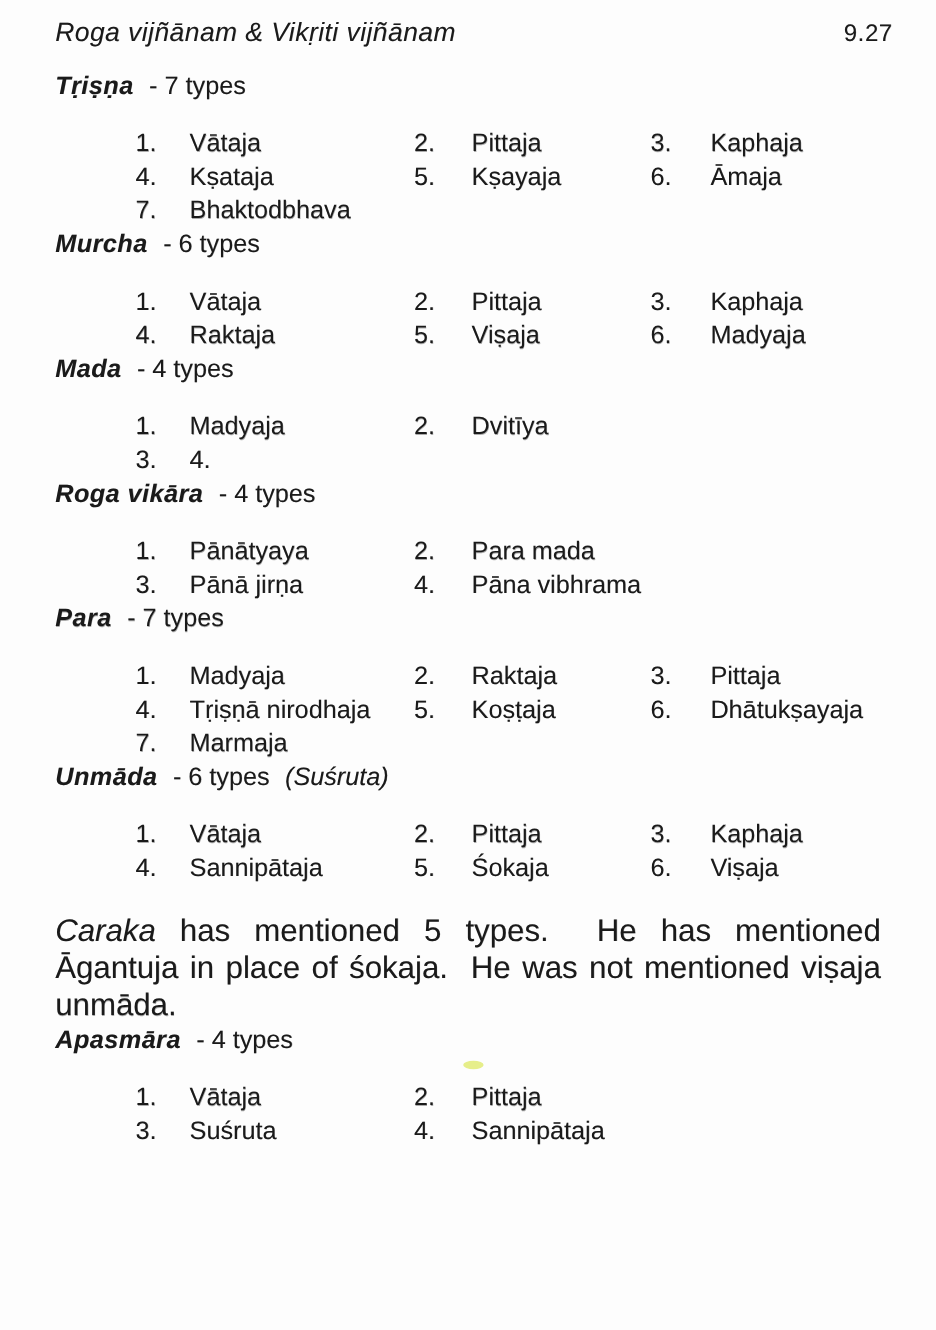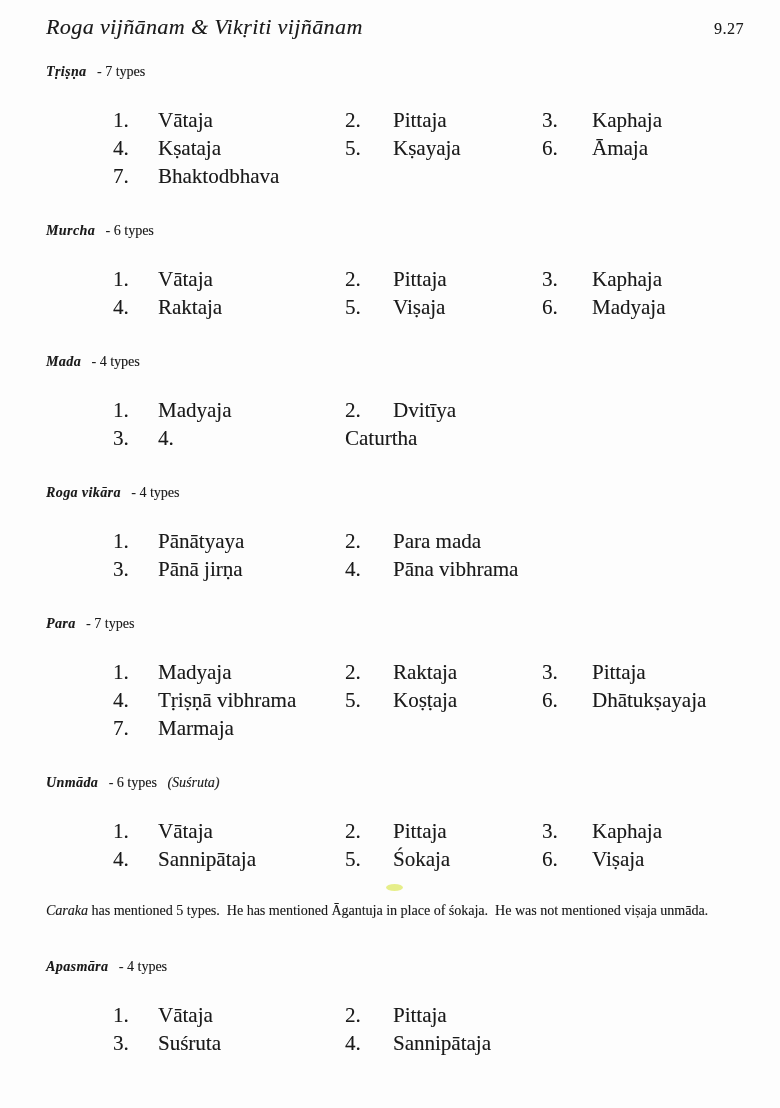--- a/index.html
+++ b/index.html
@@ -5,52 +5,52 @@
   * { box-sizing: border-box; }
   html, body { margin: 0; padding: 0; background: #e9e9e9; }
   .page {
     position: relative;
     width: 780px;
     height: 1108px;
     margin: 0 auto;
     padding: 14px 36px 0 46px;
     background: #fdfdfd;
     color: #1a1a1a;
-    font-family: Liberation Serif, serif;
+    font-family: Liberation Sans, sans-serif;
     overflow: hidden;
     text-shadow: 0.3px 0.3px 0 rgba(20,20,20,0.35);
   }
   .hdr { display: flex; justify-content: space-between; align-items: baseline; }
   .hdr-title { font-style: italic; font-size: 22px; letter-spacing: 0.4px; }
-  .hdr-page { font-size: 16px; letter-spacing: 0.5px; }
-
-  .section { margin-top: 27px; }
+  .hdr-page { font-size: 20px; letter-spacing: 0.5px; }
+
+  .section { }
   .section-first { margin-top: 18px; }
-  .heading { margin: 0; font-size: 14px; font-weight: normal; line-height: 28px; }
+  .heading { margin: 0; font-size: 21px; font-weight: normal; line-height: 28px; }
   .term { font-style: italic; font-weight: bold; letter-spacing: 0.4px; }
   .rest { margin-left: 7px; }
   .note { margin-left: 7px; font-style: italic; }
 
   .list {
     margin-top: 20px;
     margin-left: 67px;
     display: grid;
     font-size: 21px;
     line-height: 28px;
     white-space: nowrap;
   }
   .grid3 { grid-template-columns: 45px 187px 48px 149px 50px 1fr; }
   .grid2 { grid-template-columns: 45px 187px 48px 1fr; }
   .num { }
   .label { }
 
   .para {
     margin: 22px 0 0 0;
     max-width: 688px;
-    font-size: 14px;
+    font-size: 26px;
     line-height: 31px;
     text-align: justify;
   }
   .pterm { font-style: italic; }
 
   .mark {
     position: absolute;
     left: 386px;
     top: 884px;
     width: 17px;
@@ -119,21 +119,20 @@
       <span class="term">Mada</span>
       <span class="rest">- 4 types</span>
     </h2>
     <div class="list grid2">
       <span class="num">1.</span>
       <span class="label">Madyaja</span>
       <span class="num">2.</span>
       <span class="label">Dvitīya</span>
       <span class="num">3.</span>
       <span class="num">4.</span>
-      <span class="label">Caturtha</span>
     </div>
   </div>
 
   <div class="section">
     <h2 class="heading">
       <span class="term">Roga vikāra</span>
       <span class="rest">- 4 types</span>
     </h2>
     <div class="list grid2">
       <span class="num">1.</span>
@@ -153,21 +152,21 @@
       <span class="rest">- 7 types</span>
     </h2>
     <div class="list grid3">
       <span class="num">1.</span>
       <span class="label">Madyaja</span>
       <span class="num">2.</span>
       <span class="label">Raktaja</span>
       <span class="num">3.</span>
       <span class="label">Pittaja</span>
       <span class="num">4.</span>
-      <span class="label">Tṛiṣṇā vibhrama</span>
+      <span class="label">Tṛiṣṇā nirodhaja</span>
       <span class="num">5.</span>
       <span class="label">Koṣṭaja</span>
       <span class="num">6.</span>
       <span class="label">Dhātukṣayaja</span>
       <span class="num">7.</span>
       <span class="label">Marmaja</span>
     </div>
   </div>
 
   <div class="section">

